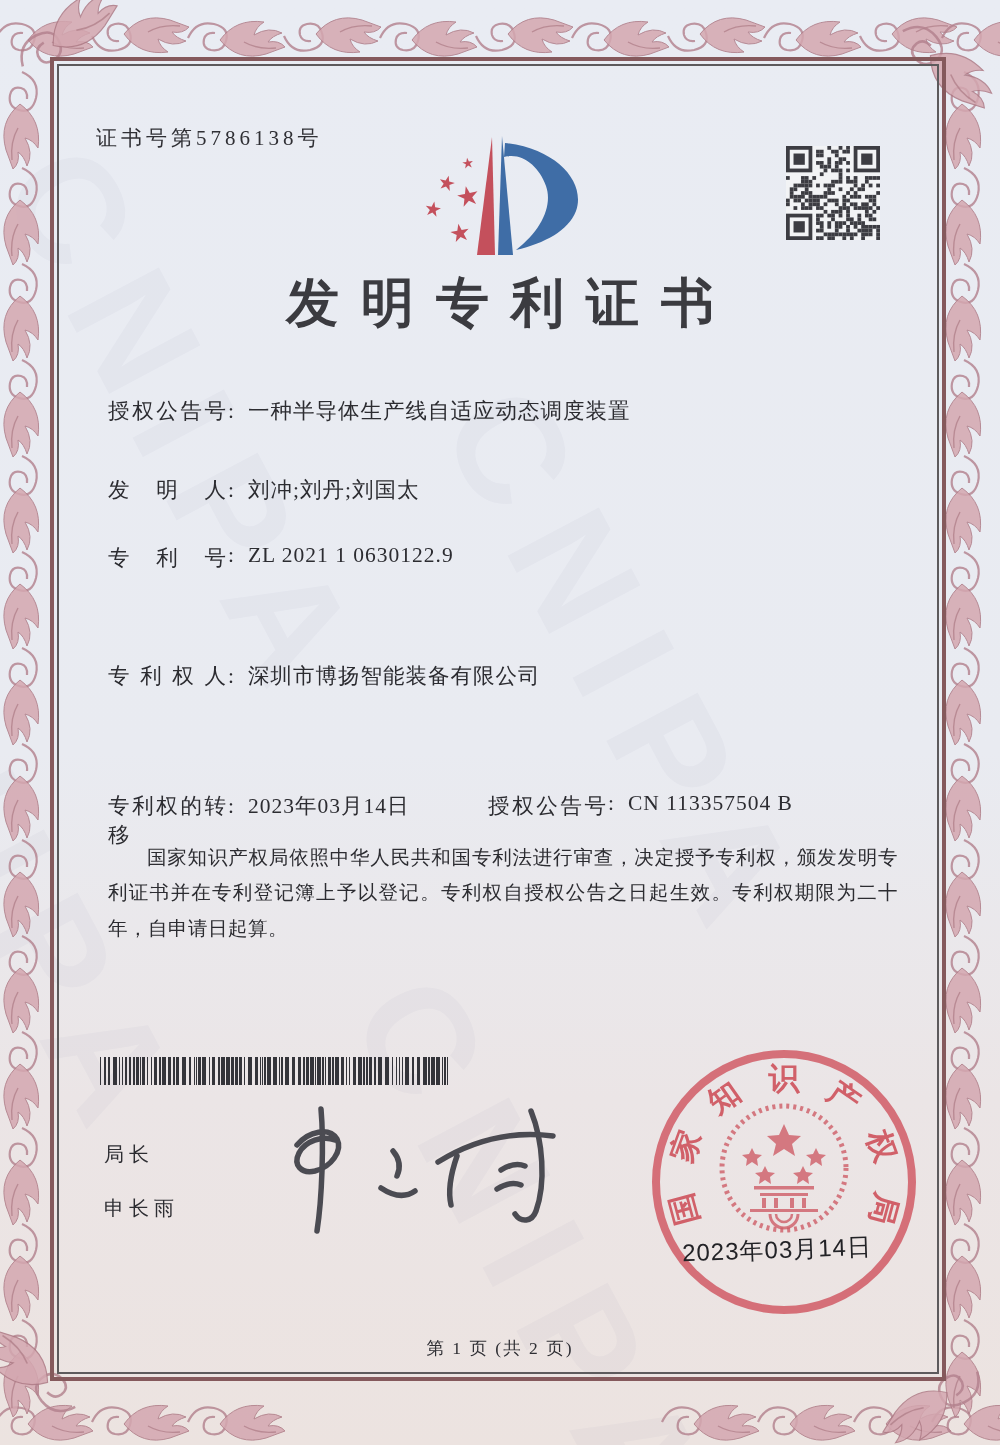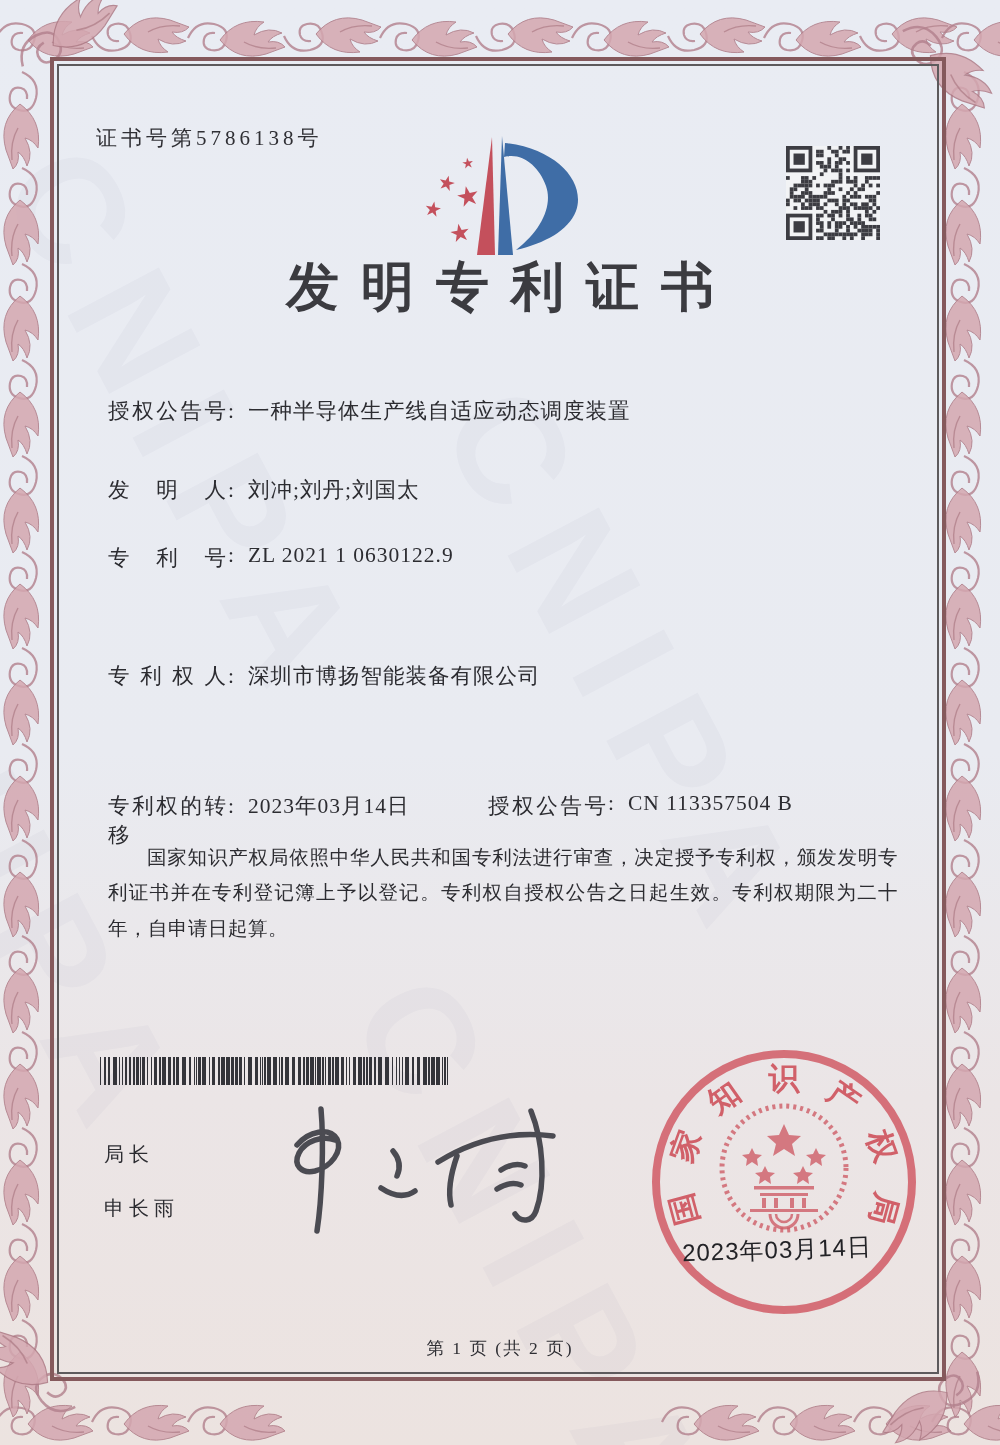--- a/index.html
+++ b/index.html
@@ -17,21 +17,21 @@
   
   #frame-outer{position:absolute;left:50px;top:57px;width:896px;height:1324px;
       border:4px solid #85595c;box-sizing:border-box;}
   #frame-inner{position:absolute;left:3px;top:3px;right:3px;bottom:3px;
       border:2px solid #5d5a5c;}
   
   #cert-no{position:absolute;left:96px;top:124px;font-size:21px;letter-spacing:4px;color:#2f2f34;}
   #logo{position:absolute;left:415px;top:118px;width:190px;height:145px;}
   .logo-star{position:absolute;color:#c4505c;transform:translate(-50%,-50%);line-height:1;}
   #qr{position:absolute;left:786px;top:146px;width:94px;height:94px;background:#f2f3f5;}
-  #title{position:absolute;left:0;top:252px;width:100%;text-align:center;
+  #title{position:absolute;left:0;top:268px;width:100%;text-align:center;
       font-size:53px;font-weight:bold;color:#3b3b40;letter-spacing:22px;text-indent:22px;}
   
   .field-row{position:absolute;left:108px;width:800px;font-size:21.5px;color:#2c2c31;}
   .flabel{display:inline-block;width:118px;text-align:justify;text-align-last:justify;
       vertical-align:top;}
   .fcolon{display:inline-block;margin:0 14px 0 2px;}
   .fvalue{letter-spacing:1px;}
   .fvalue-block{display:inline-block;width:620px;vertical-align:top;line-height:1.55;letter-spacing:1px;}
   .fgroup-right{position:absolute;left:380px;top:0;}
   

